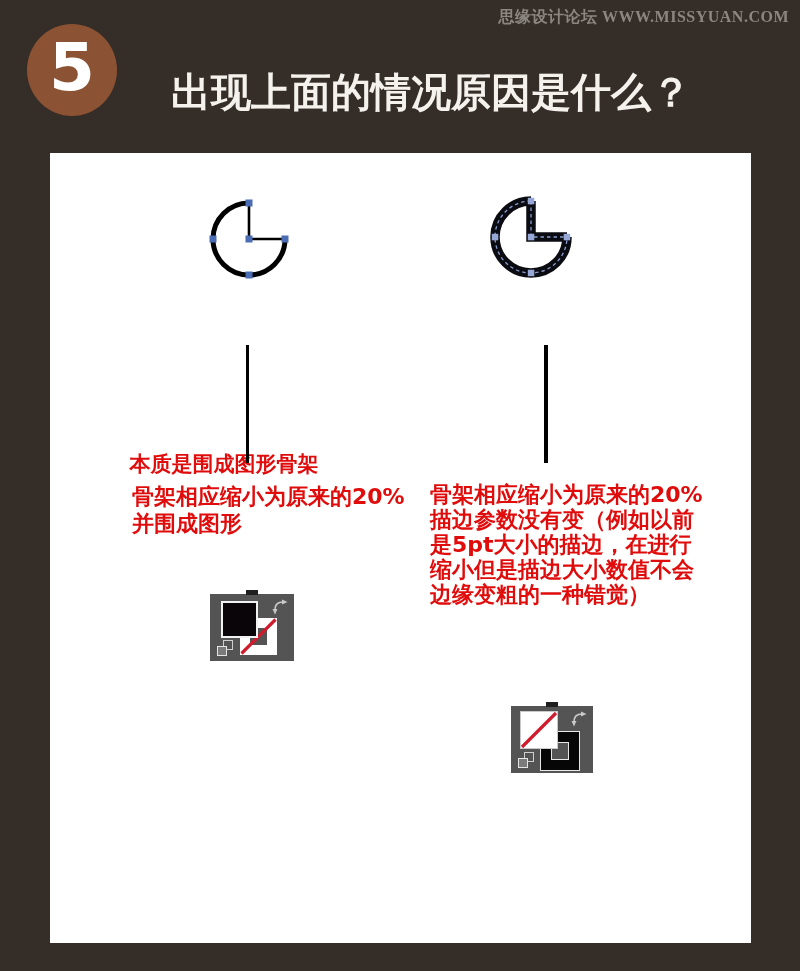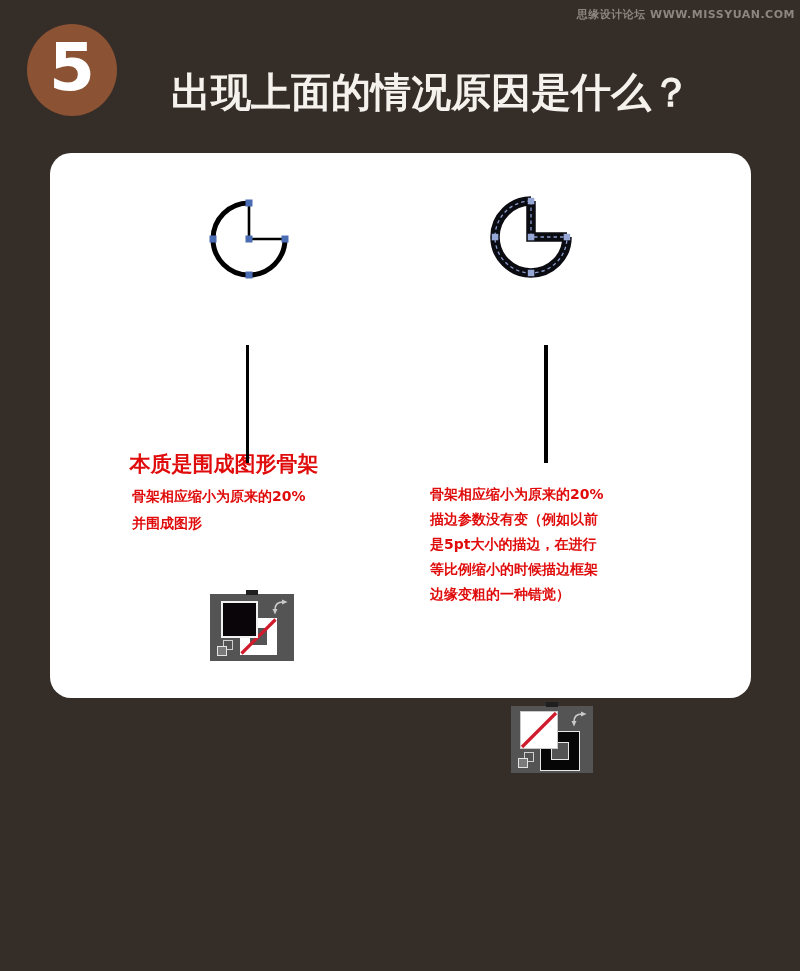--- a/index.html
+++ b/index.html
@@ -21,44 +21,43 @@
   .step-number {
     color:#fff; font-size:66px; font-weight:bold; line-height:1;
     transform:translateY(-2px);
   }
   .page-title {
     position:absolute; left:171px; top:53px;
     color:#f5f2ee; font-size:40px; font-weight:bold;
     letter-spacing:0px; white-space:nowrap;margin-top:12px;
   }
   .watermark {
-    position:absolute; right:5px; top:7px;
-    color:#8b867f; font-size:11px; font-weight:bold;
-    letter-spacing:0.5px; white-space:nowrap;
+    position:absolute; right:11px; top:7px;
+    color:#8b867f; font-size:16px; font-weight:bold;
+    letter-spacing:0.5px; white-space:nowrap;font-family:Liberation Serif, serif;
   }
 
   
   .panel {
     position:absolute; left:50px; top:153px;
-    width:701px; height:545px;
+    width:701px; height:790px;
     background:#ffffff;
-    border-radius:21px;
   }
   .abs { position:absolute; }
 
   
   .red-label {
     position:absolute; top:297px;
     transform:translateX(-50%);
     color:#e00c0c; font-size:21px; font-weight:bold;
     white-space:nowrap;
   }
   .red-note {
     position:absolute;
-    color:#e00c0c; font-size:14px; font-weight:bold;
+    color:#e00c0c; font-size:22px; font-weight:bold;
   }
   .red-note span { display:block; white-space:nowrap; }
   .note-left { left:82px; top:330px; line-height:27px; }
   .note-right { left:380px; top:329px; line-height:25px; }
 
   
   .vline { position:absolute; background:#000; }
   .vline-left  { left:196px; top:192px; width:3px; height:118px; }
   .vline-right { left:494px; top:192px; width:4px; height:118px; }
 
@@ -159,21 +158,21 @@
   <div class="vline vline-right"></div>
 
   <div class="red-note note-left">
     <span>骨架相应缩小为原来的20%</span>
     <span>并围成图形</span>
   </div>
   <div class="red-note note-right">
     <span>骨架相应缩小为原来的20%</span>
     <span>描边参数没有变（例如以前</span>
     <span>是5pt大小的描边，在进行</span>
-    <span>等比例缩小的时候描边框架</span>
+    <span>缩小但是描边大小数值不会</span>
     <span>边缘变粗的一种错觉）</span>
   </div>
 
   <div class="swatch-panel swatch-left">
     <div class="swatch-notch"></div>
     <div class="stroke-none"></div>
     <svg class="slash-svg slash-left" viewBox="0 0 37 37">
       <line x1="1.5" y1="35.5" x2="35.5" y2="1.5" stroke="#cf1b2b" stroke-width="3.2"></line>
     </svg>
     <div class="fill-black"></div>

